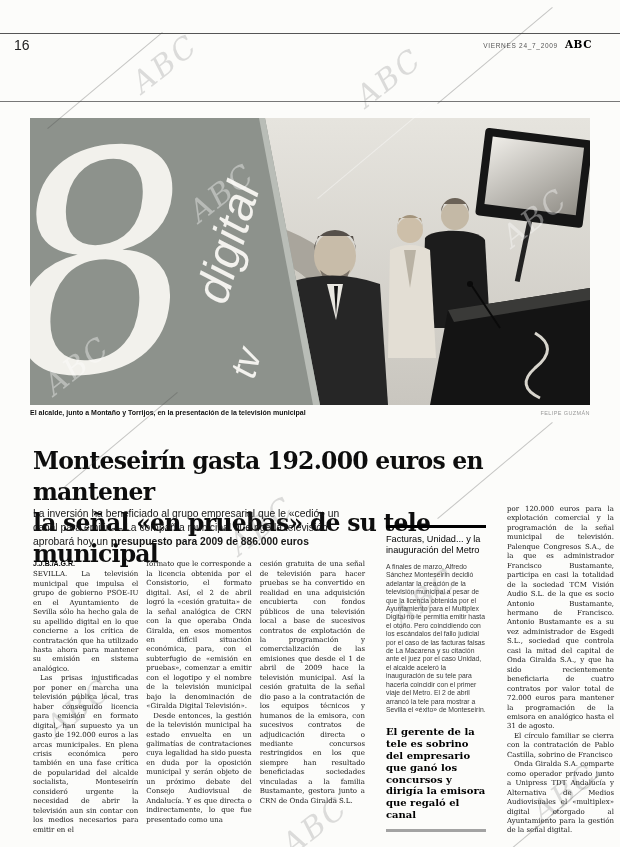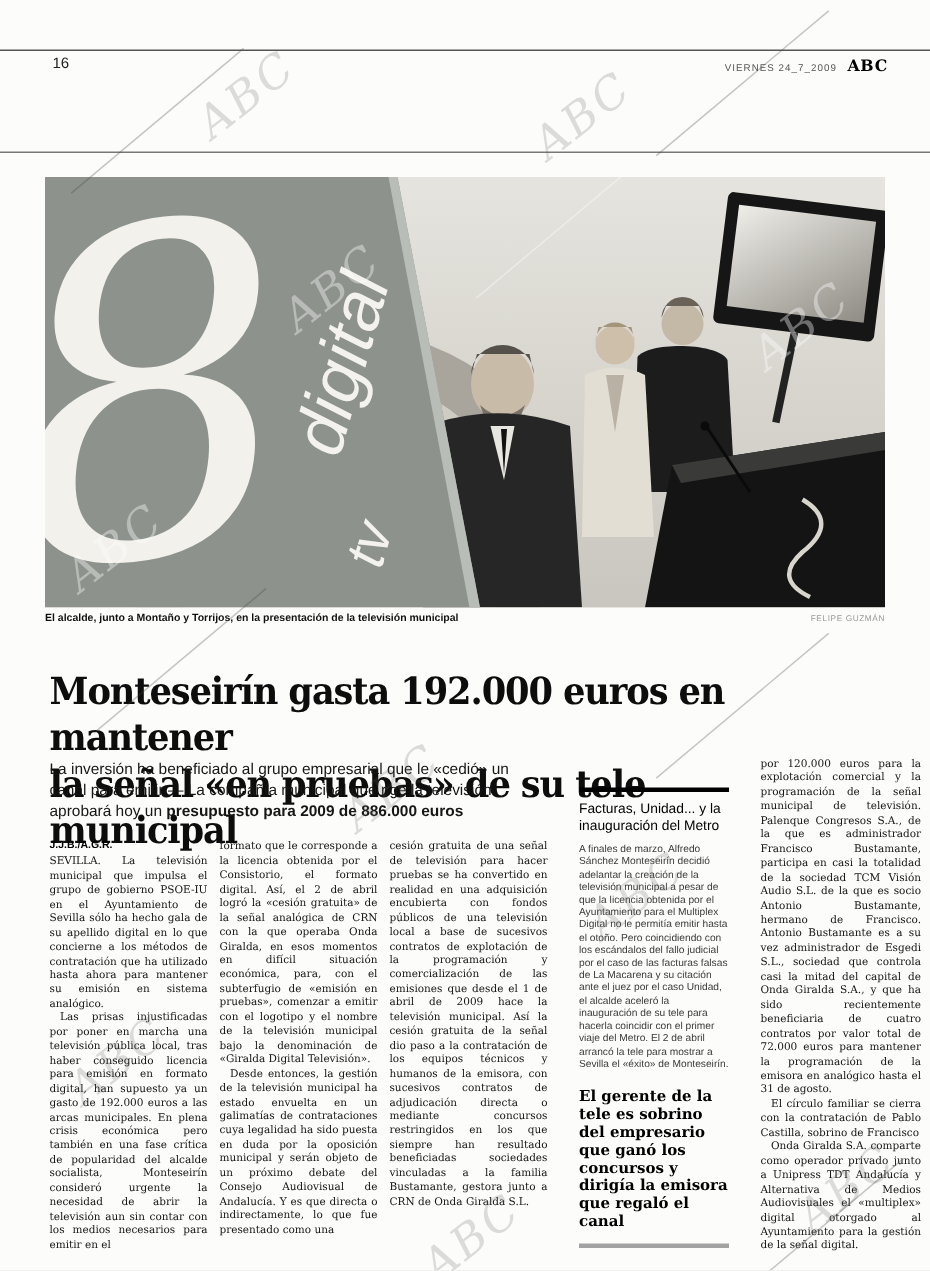--- a/index.html
+++ b/index.html
@@ -3,21 +3,21 @@
 <meta charset="utf-8">
 <style>
   html,body { margin:0; padding:0; background:#e9e9e7; }
   .page {
     position:relative; width:620px; height:847px; margin:0 auto;
     background:#fcfcfa; overflow:hidden;
     font-family:"DejaVu Serif", serif; color:#141414;
   }
   
   .topline { position:absolute; top:33px; left:0; width:620px; height:1px; background:#555; }
-  .pagenum { position:absolute; top:37px; left:14px; font-family:"Liberation Sans",sans-serif; font-size:10px; color:#222;margin-left:21px; }
+  .pagenum { position:absolute; top:37px; left:14px; font-family:"Liberation Sans",sans-serif; font-size:14px; color:#222; }
   .dateline { position:absolute; top:38px; right:28px; display:flex; align-items:baseline; gap:7px; }
   .date-txt { font-family:"Liberation Sans",sans-serif; font-size:6.5px; letter-spacing:.7px; color:#555; }
   .brand-txt { font-family:"DejaVu Serif",serif; font-weight:bold; font-size:10.5px; letter-spacing:.5px; color:#000; }
   .masthead { position:absolute; top:40px; left:57px; border-left:1px solid #999; padding:2px 0 4px 10px; }
   .section-title { margin:0; font-family:"Liberation Sans",sans-serif; font-weight:800; font-size:34px; line-height:33px; letter-spacing:-1.5px; color:#0a0a0a; transform:scale(1,1.1); transform-origin:left top; }
   .website { margin-top:8px; font-family:"DejaVu Sans Mono",monospace; font-size:7.5px; letter-spacing:1.1px; color:#222; }
   .headline2-rule { position:absolute; top:101px; left:0; width:620px; height:1px; background:#777; }
   
   .photo { position:absolute; top:118px; left:30px; width:560px; height:287px; background:#d8d6d0; overflow:hidden; }
   .photo svg { display:block; }
@@ -134,21 +134,21 @@
     <span>Monteseirín gasta 192.000 euros en mantener</span>
     <span>la señal «en pruebas» de su tele municipal</span>
   </h2>
 
   <div class="body-area">
     <div class="colgroup-left">
       <p class="lead"><span>La inversión ha beneficiado al grupo empresarial que le «cedió» un canal para emitir — La compañía municipal que rige la televisión aprobará hoy un </span><b>presupuesto para 2009 de 886.000 euros</b></p>
       <div class="threecols">
         <div class="col bodytext">
           <div class="byline">J.J.B./A.G.R.</div>
-          <p>SEVILLA. La televisión municipal que impulsa el grupo de gobierno PSOE-IU en el Ayuntamiento de Sevilla sólo ha hecho gala de su apellido digital en lo que concierne a los métodos de contratación que ha utilizado hasta ahora para mantener su emisión en sistema analógico.</p>
+          <p>SEVILLA. La televisión municipal que impulsa el grupo de gobierno PSOE-IU en el Ayuntamiento de Sevilla sólo ha hecho gala de su apellido digital en lo que concierne a los crítica de contratación que ha utilizado hasta ahora para mantener su emisión en sistema analógico.</p>
           <p class="pind">Las prisas injustificadas por poner en marcha una televisión pública local, tras haber conseguido licencia para emisión en formato digital, han supuesto ya un gasto de 192.000 euros a las arcas municipales. En plena crisis económica pero también en una fase crítica de popularidad del alcalde socialista, Monteseirín consideró urgente la necesidad de abrir la televisión aun sin contar con los medios necesarios para emitir en el</p>
         </div>
         <div class="col bodytext">
           <p>formato que le corresponde a la licencia obtenida por el Consistorio, el formato digital. Así, el 2 de abril logró la «cesión gratuita» de la señal analógica de CRN con la que operaba Onda Giralda, en esos momentos en difícil situación económica, para, con el subterfugio de «emisión en pruebas», comenzar a emitir con el logotipo y el nombre de la televisión municipal bajo la denominación de «Giralda Digital Televisión».</p>
           <p class="pind">Desde entonces, la gestión de la televisión municipal ha estado envuelta en un galimatías de contrataciones cuya legalidad ha sido puesta en duda por la oposición municipal y serán objeto de un próximo debate del Consejo Audiovisual de Andalucía. Y es que directa o indirectamente, lo que fue presentado como una</p>
         </div>
         <div class="col bodytext">
           <p>cesión gratuita de una señal de televisión para hacer pruebas se ha convertido en realidad en una adquisición encubierta con fondos públicos de una televisión local a base de sucesivos contratos de explotación de la programación y comercialización de las emisiones que desde el 1 de abril de 2009 hace la televisión municipal. Así la cesión gratuita de la señal dio paso a la contratación de los equipos técnicos y humanos de la emisora, con sucesivos contratos de adjudicación directa o mediante concursos restringidos en los que siempre han resultado beneficiadas sociedades vinculadas a la familia Bustamante, gestora junto a CRN de Onda Giralda S.L.</p>
         </div>
       </div>

